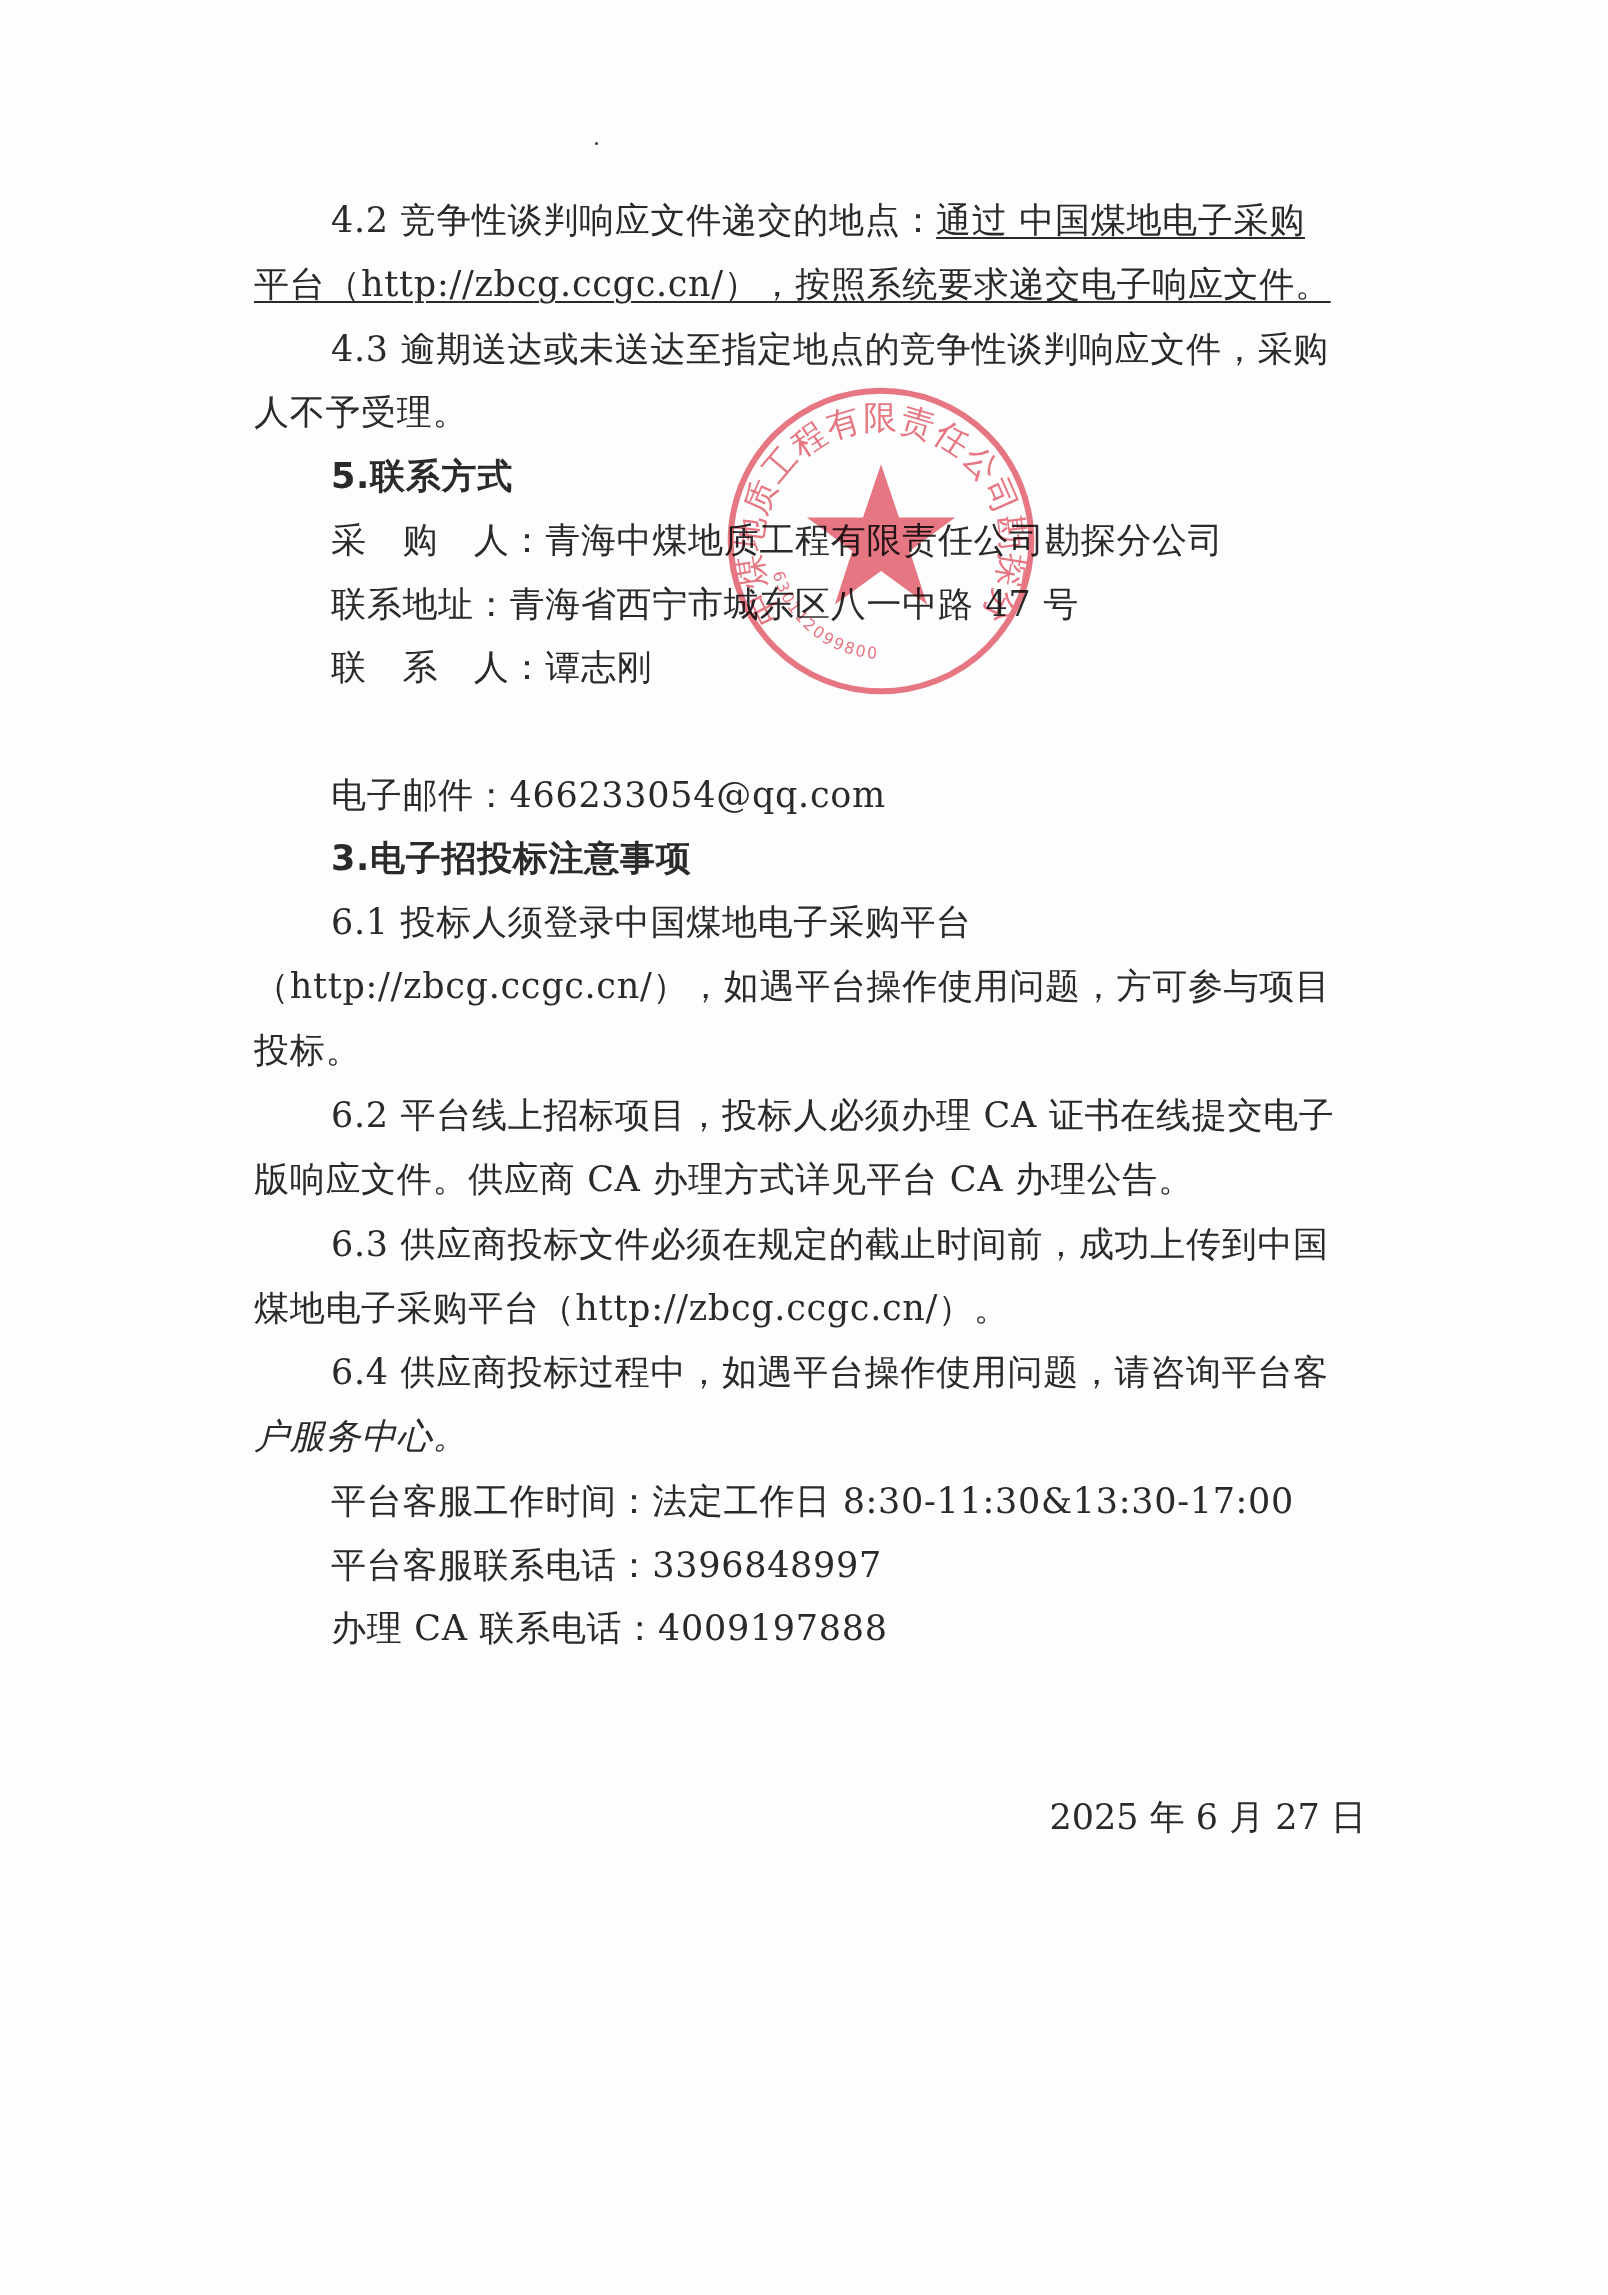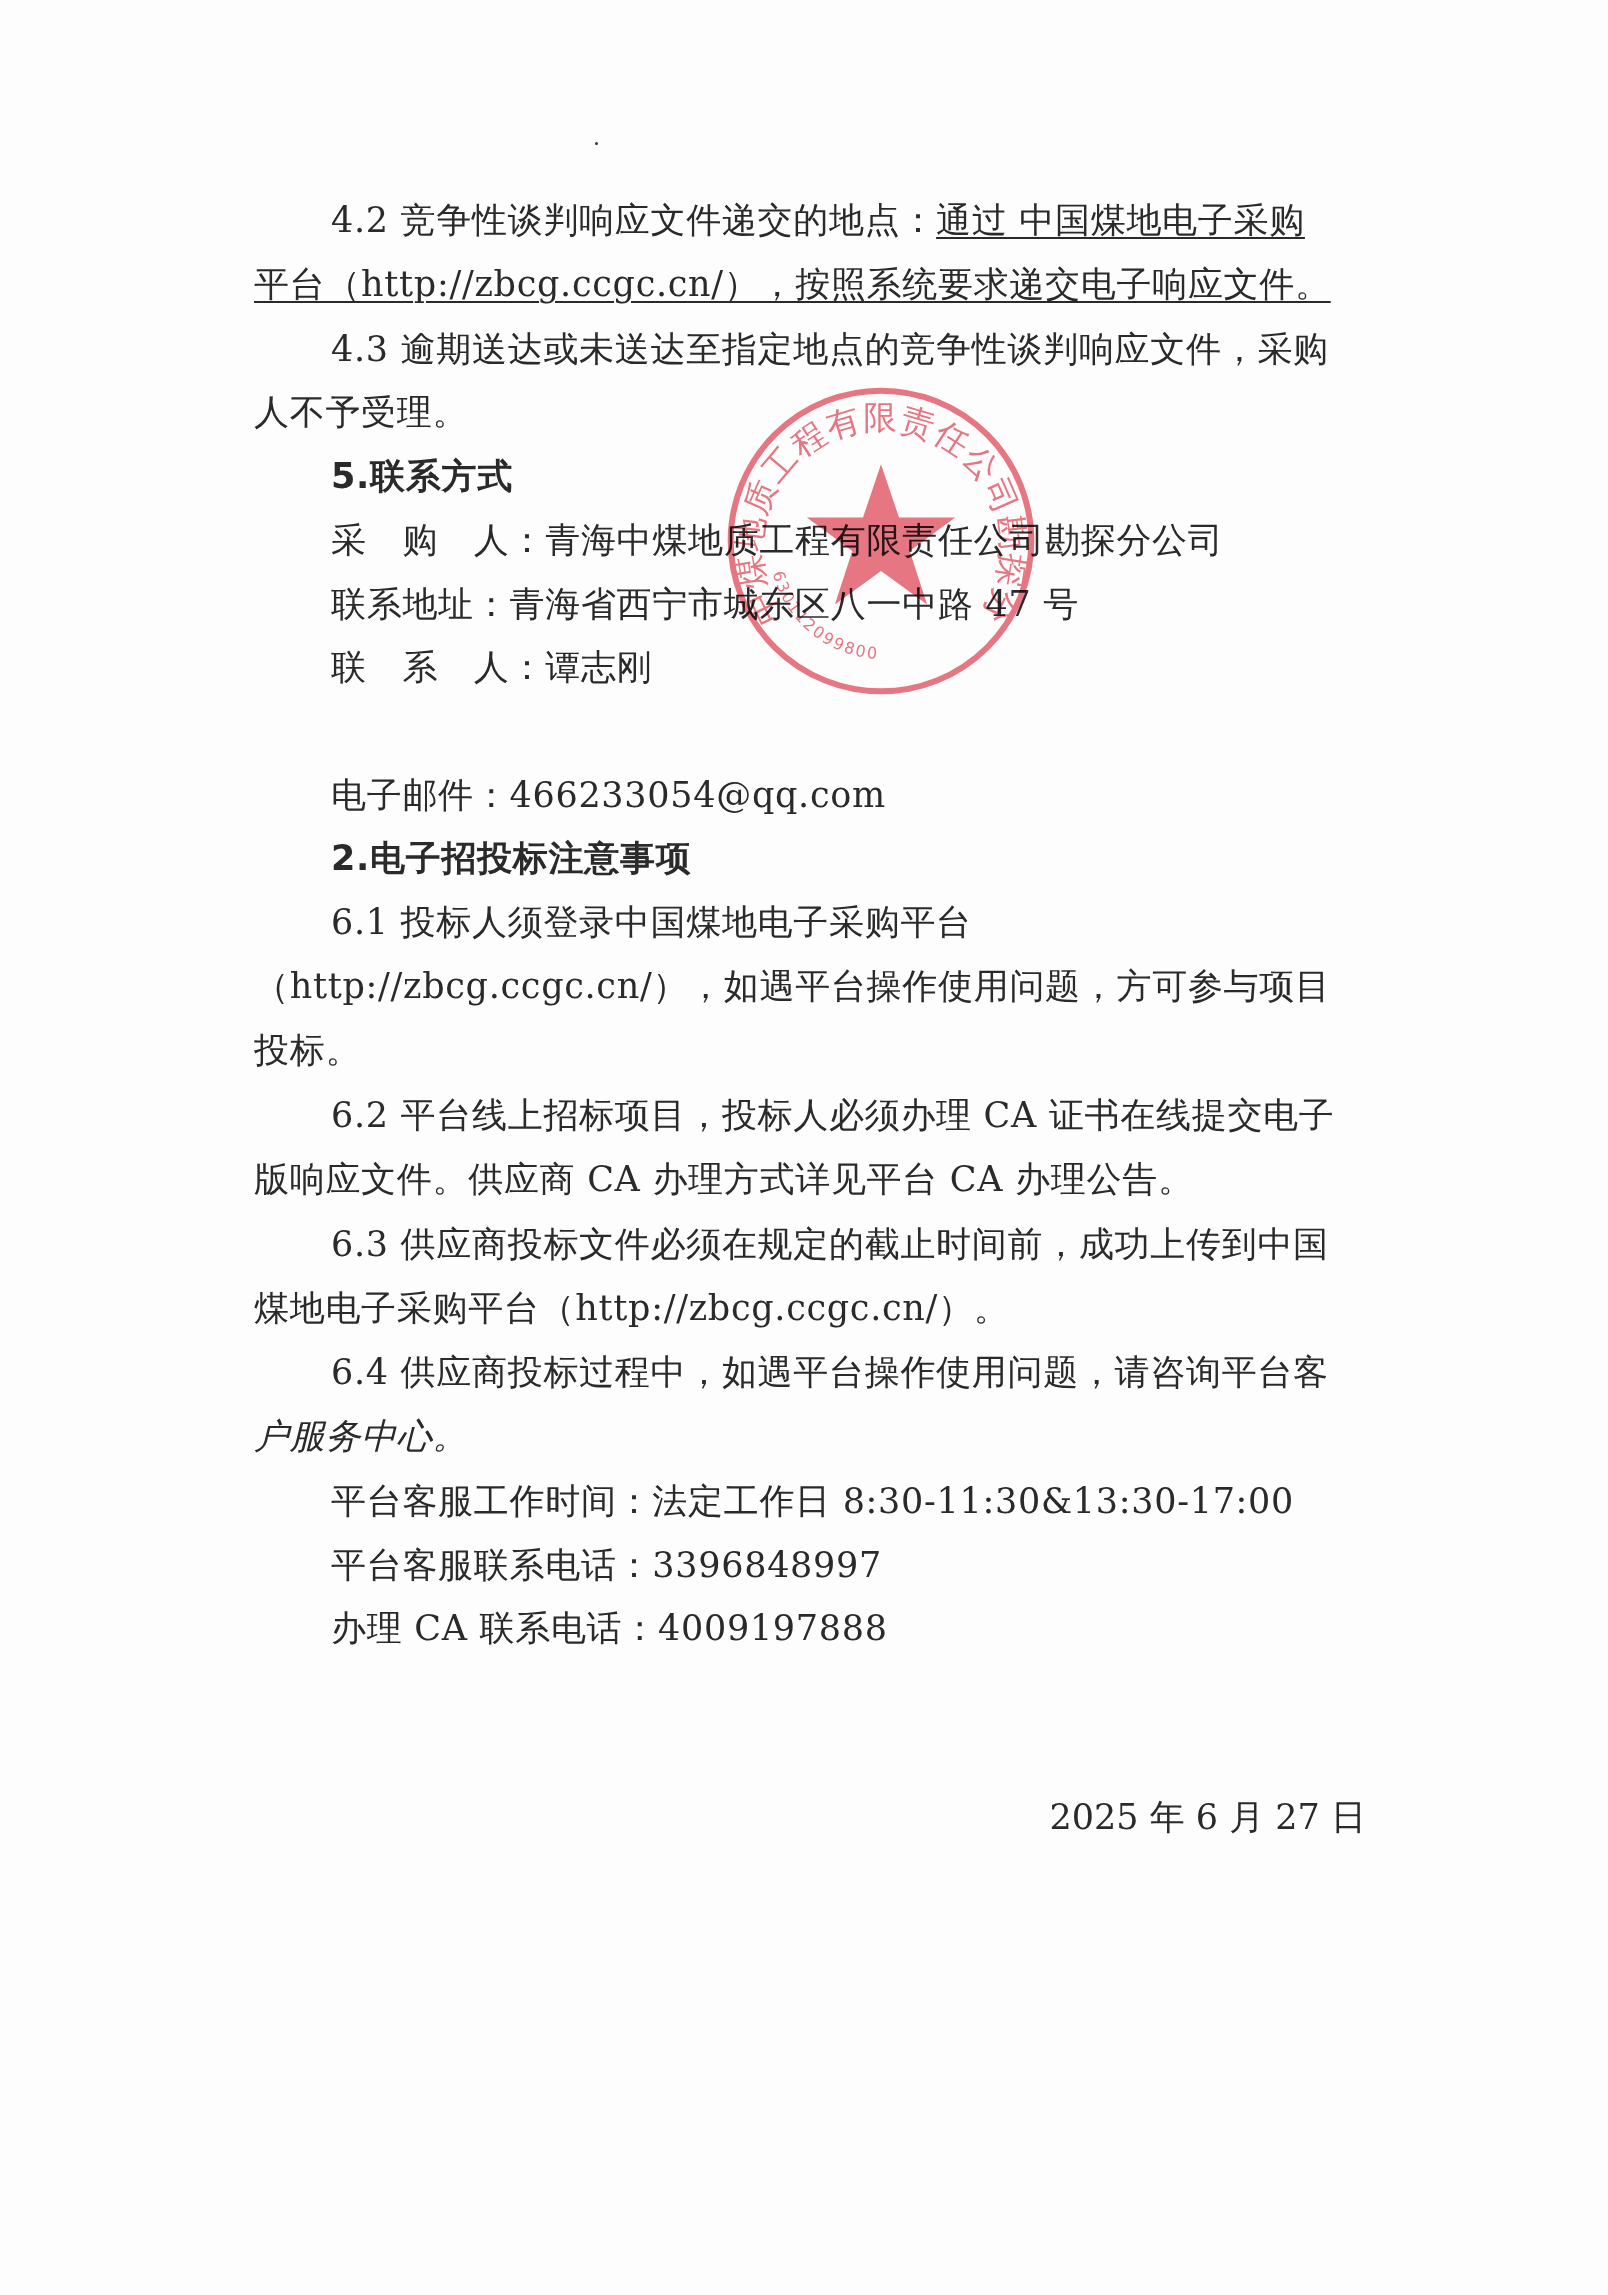--- a/index.html
+++ b/index.html
@@ -57,21 +57,21 @@
 
   <div class="line indent" style="top:329px;">4.3 逾期送达或未送达至指定地点的竞争性谈判响应文件，采购</div>
   <div class="line flush" style="top:392px;">人不予受理。</div>
 
   <div class="line indent bold" style="top:456px;">5.联系方式</div>
   <div class="line indent" style="top:520px;">采　购　人：青海中煤地质工程有限责任公司勘探分公司</div>
   <div class="line indent" style="top:584px;">联系地址：青海省西宁市城东区八一中路 47 号</div>
   <div class="line indent" style="top:647px;">联　系　人：谭志刚</div>
   <div class="line indent" style="top:775px;">电子邮件：466233054@qq.com</div>
 
-  <div class="line indent bold" style="top:838px;">2.电子招投标注意事项</div>
+  <div class="line indent bold" style="top:838px;">3.电子招投标注意事项</div>
 
   <div class="line indent" style="top:902px;">6.1 投标人须登录中国煤地电子采购平台</div>
   <div class="line flush" style="top:966px;">（http://zbcg.ccgc.cn/），如遇平台操作使用问题，方可参与项目</div>
   <div class="line flush" style="top:1030px;">投标。</div>
 
   <div class="line indent" style="top:1095px;">6.2 平台线上招标项目，投标人必须办理 CA 证书在线提交电子</div>
   <div class="line flush" style="top:1159px;">版响应文件。供应商 CA 办理方式详见平台 CA 办理公告。</div>
 
   <div class="line indent" style="top:1224px;">6.3 供应商投标文件必须在规定的截止时间前，成功上传到中国</div>
   <div class="line flush" style="top:1288px;">煤地电子采购平台（http://zbcg.ccgc.cn/）。</div>

